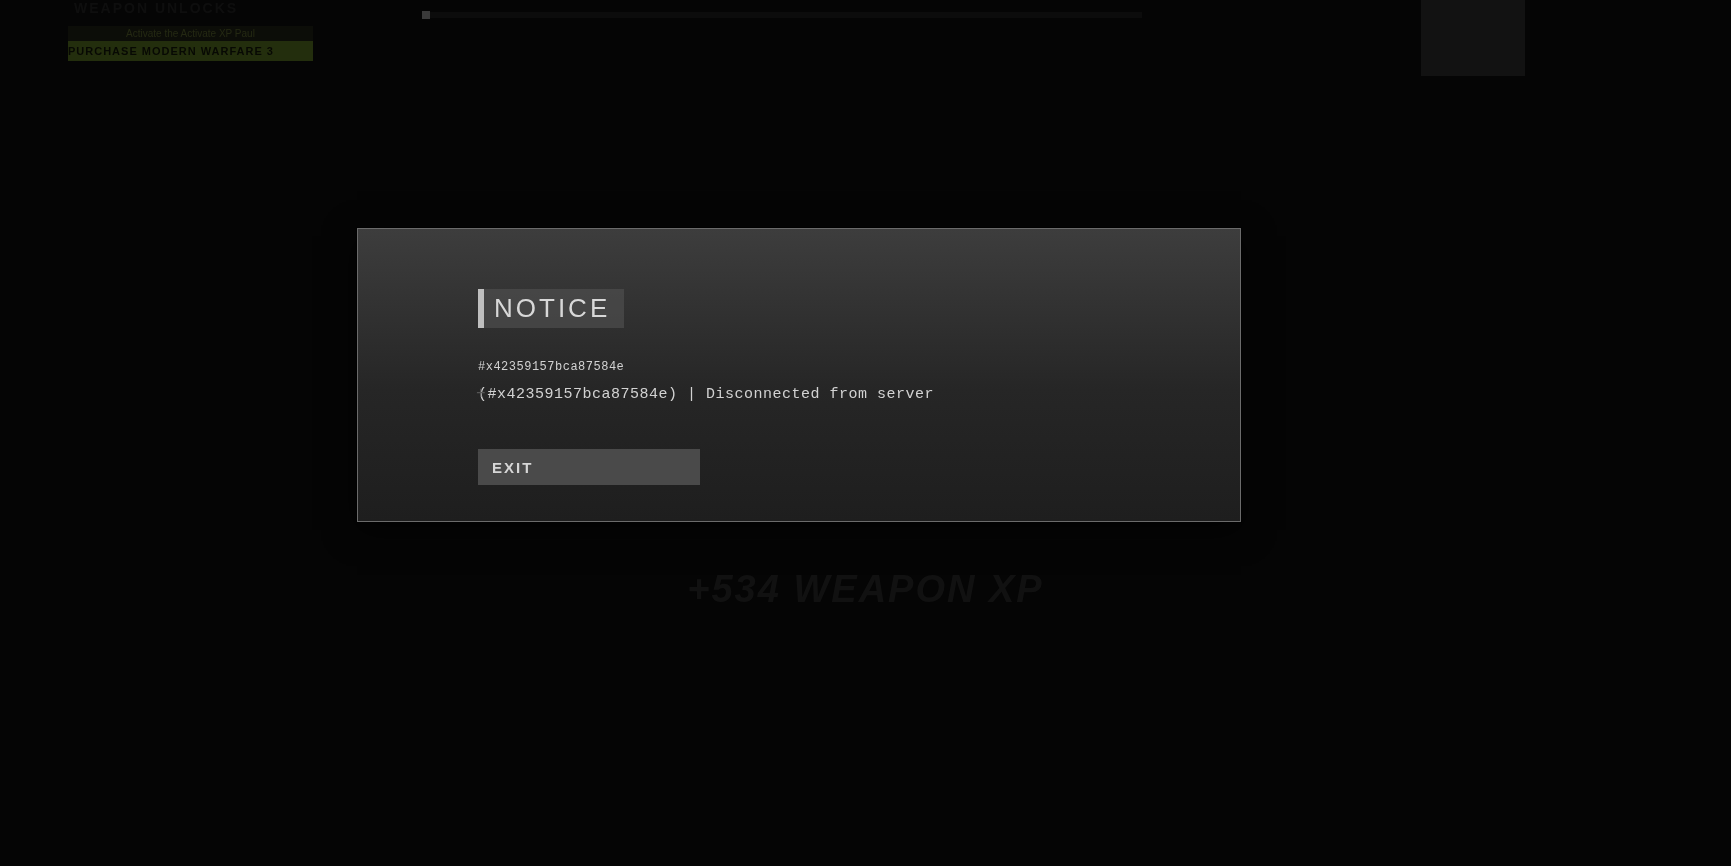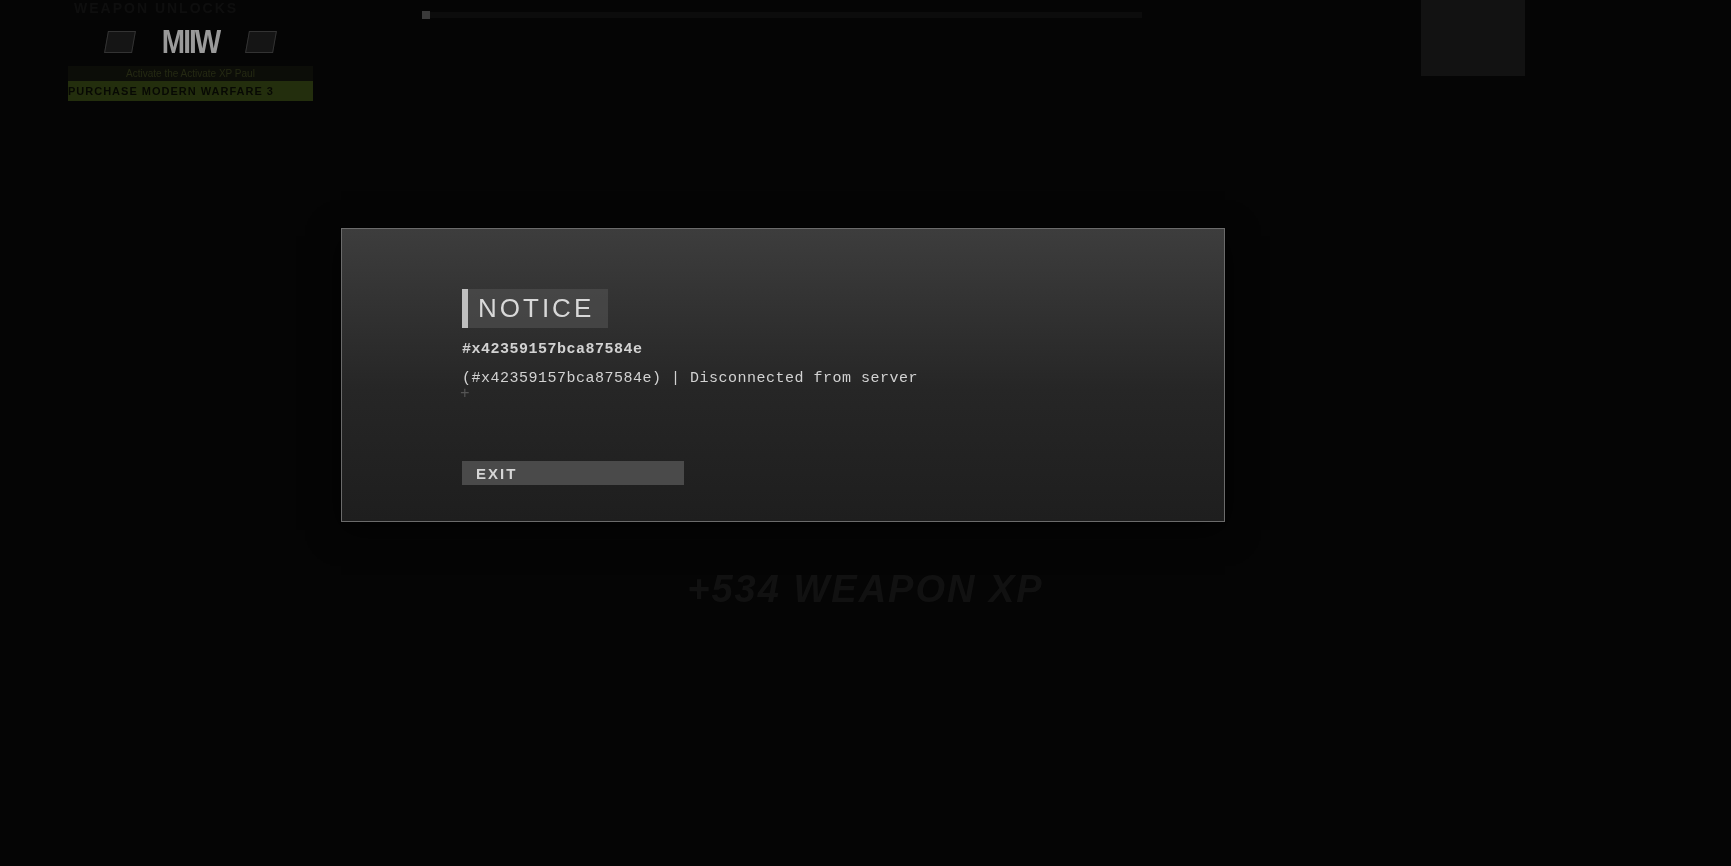--- a/index.html
+++ b/index.html
@@ -123,21 +123,21 @@
   .prog-hint .knob {
     position: absolute;
     left: 0; top: -1px;
     width: 8px; height: 8px;
     background: #3a3a3a;
   }
 
   
   .modal {
     position: absolute;
-    left: 341px;
+    left: 357px;
     top: 228px;
     width: 884px;
     height: 294px;
     background: linear-gradient(180deg, #3d3d3d 0%, #262626 55%, #1e1e1e 100%);
     border: 1px solid #6b6b6b;
     box-shadow: 0 0 0 1px rgba(0,0,0,.5), 0 8px 30px rgba(0,0,0,.7);
   }
   .modal-inner {
     position: absolute;
     left: 120px;
@@ -151,26 +151,25 @@
     padding: 4px 14px 4px 10px;
   }
   .notice-title {
     color: #d8d8d8;
     font-size: 26px;
     letter-spacing: 3px;
     font-weight: 500;
     font-family: Arial, sans-serif;
   }
   .code-line {
-    margin-top: 13px;
+    margin-top: 32px;
     font-family: "Courier New", monospace;
-    font-size: 15px;
+    font-size: 12px;
     color: #d2d2d2;
     letter-spacing: .5px;
-    font-weight: bold;
   }
   .detail-line {
     margin-top: 12px;
     font-family: Liberation Mono, monospace;
     font-size: 15px;
     color: #d2d2d2;
     letter-spacing: .5px;
   }
   .plus-marker {
     position: absolute;
@@ -178,46 +177,41 @@
     top: 156px;
     color: #555;
     font-size: 16px;
     font-family: "Courier New", monospace;
   }
   .exit-btn {
     position: absolute;
     left: 120px;
     bottom: 36px;
     width: 222px;
-    height: 24px;
+    height: 36px;
     background: #4a4a4a;
     border: none;
     text-align: left;
     padding-left: 14px;
     cursor: pointer;
   }
   .exit-btn span {
     color: #d6d6d6;
     font-size: 15px;
     font-weight: 700;
     letter-spacing: 2px;
   }
 </style>
 </head>
 <body>
 
 <div class="bg-dim"></div>
 
 <div class="topleft">
   <div class="faint-title">WEAPON UNLOCKS</div>
-  <div class="logo-row">
-    <div class="xp-badge"></div>
-    <div class="mw-logo">MIIW</div>
-    <div class="xp-badge"></div>
-  </div>
   <div class="promo-line">Activate the Activate XP Paul</div>
   <div class="purchase-btn">PURCHASE MODERN WARFARE 3</div>
 </div>
 
 <div class="tr-square"></div>
 
 <div class="prog-hint">
   <div class="track">
     <div class="knob"></div>
   </div>

